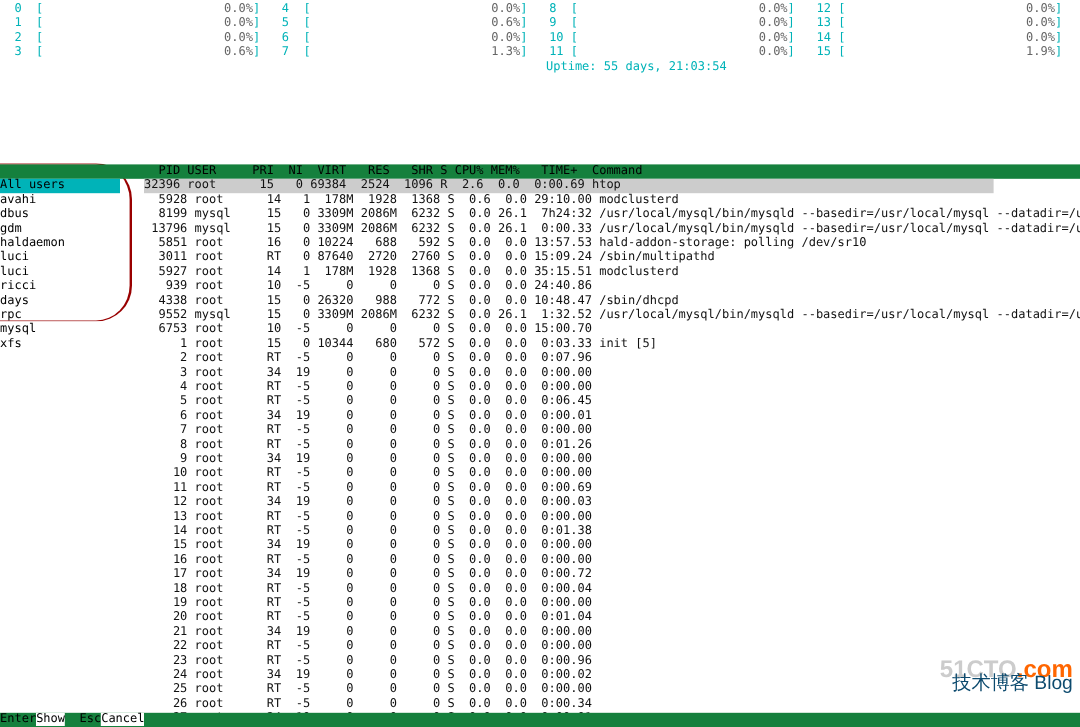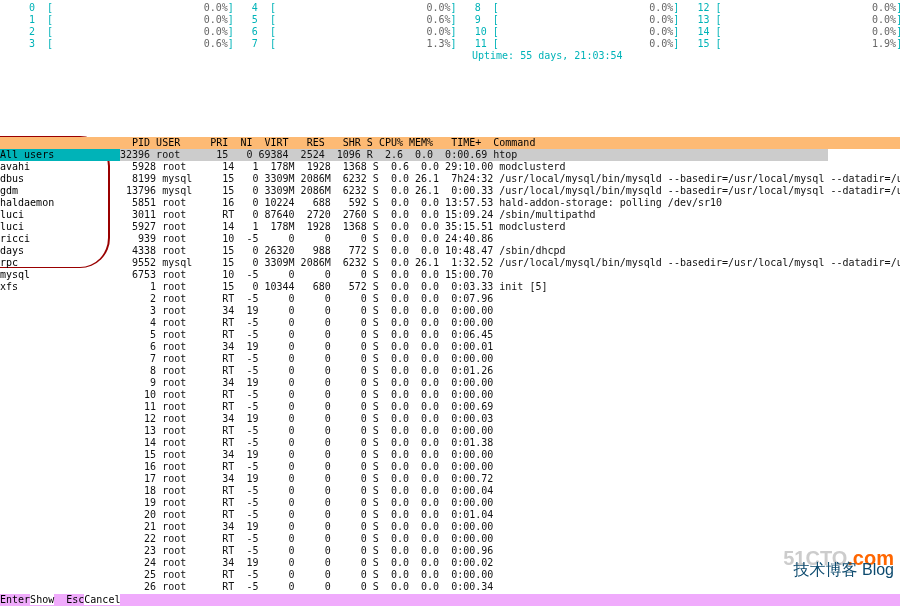--- a/index.html
+++ b/index.html
@@ -1,26 +1,26 @@
 <!DOCTYPE html>
 <html><head>
 <meta charset="utf-8">
 <style>
   html,body{margin:0;padding:0;background:#fff;font-family:"DejaVu Sans Mono","Lucida Console",monospace;font-size:10px;line-height:12px;color:#000;width:900px;height:606px;overflow:hidden;position:relative}
   .cyan{color:#00b3b8}
   .pct{color:#666}
-  .topgrid{padding:2px 4px 0 17px}
+  .topgrid{padding:2px 4px 0 0}
   .line{white-space:pre}
-  .greenbar{background:#fdba74;color:#000;white-space:pre}
+  .greenbar{background:#15803d;color:#000;white-space:pre}
   .selrow{background:#00b3b8;color:#000;white-space:pre}
   .filter{position:absolute;left:0;top:137px;color:#005;white-space:pre}
   .users{position:absolute;left:0;top:150px}
   .circ{position:absolute;left:0;top:136px;width:108px;height:130px;border:1px solid #900;border-right:2px solid #900;border-radius:0 30px 30px 0;border-left:none;pointer-events:none}
   .procrow{white-space:pre;color:#111}
-  .bottombar{position:absolute;left:0;bottom:0;width:100%;background:#f0abfc;color:#000;white-space:pre}
+  .bottombar{position:absolute;left:0;bottom:0;width:100%;background:#15803d;color:#000;white-space:pre}
   .boxes{color:#aaa}
   .wm{position:absolute;right:6px;bottom:30px;font-family:Arial,sans-serif;text-align:right;color:#ccc;pointer-events:none}
   .wm .big{font-size:20px;font-weight:700;letter-spacing:0}
   .wm .o{color:#f60}
   .wm .sub{font-size:16px;color:#0c4a6e}
 </style>
 </head>
 <body>
 
 <div class="topgrid">
@@ -31,21 +31,21 @@
       <div class="line"><span class="cyan">  3  [</span>                        <span class="pct"> 0.6%</span><span class="cyan">]</span>   <span class="cyan">7  [</span>                        <span class="pct"> 1.3%</span><span class="cyan">]</span>   <span class="cyan">11 [</span>                        <span class="pct"> 0.0%</span><span class="cyan">]</span>   <span class="cyan">15 [</span>                        <span class="pct"> 1.9%</span><span class="cyan">]</span></div>
     </div>
   <div class="line"><span style="display:inline-block;width:455px"></span><span class="cyan">Uptime: 55 days, 21:03:54</span></div>
 </div>
 
 <div class="filter"><span>Show processes of:</span></div>
 <div class="circ"></div>
 
 <div class="greenbar" style="position:absolute;left:0;top:137px;padding-left:120px;width:780px">  PID USER     PRI  NI  VIRT   RES   SHR S CPU% MEM%   TIME+  Command</div>
 
-<div class="selrow" style="position:absolute;left:0;top:149px;width:120px">All users</div>
+<div class="selrow" style="position:absolute;left:0;top:149px;width:100px">All users</div>
 <div class="procrow" style="position:absolute;left:120px;top:149px;background:#ccc;width:708px">32396 root      15   0 69384  2524  1096 R  2.6  0.0  0:00.69 htop</div>
 
 <div class="users" id="userlist" style="top:161px">
     <div class="line">avahi</div>
     <div class="line">dbus</div>
     <div class="line">gdm</div>
     <div class="line">haldaemon</div>
     <div class="line">luci</div>
     <div class="line">luci</div>
     <div class="line">ricci</div>

